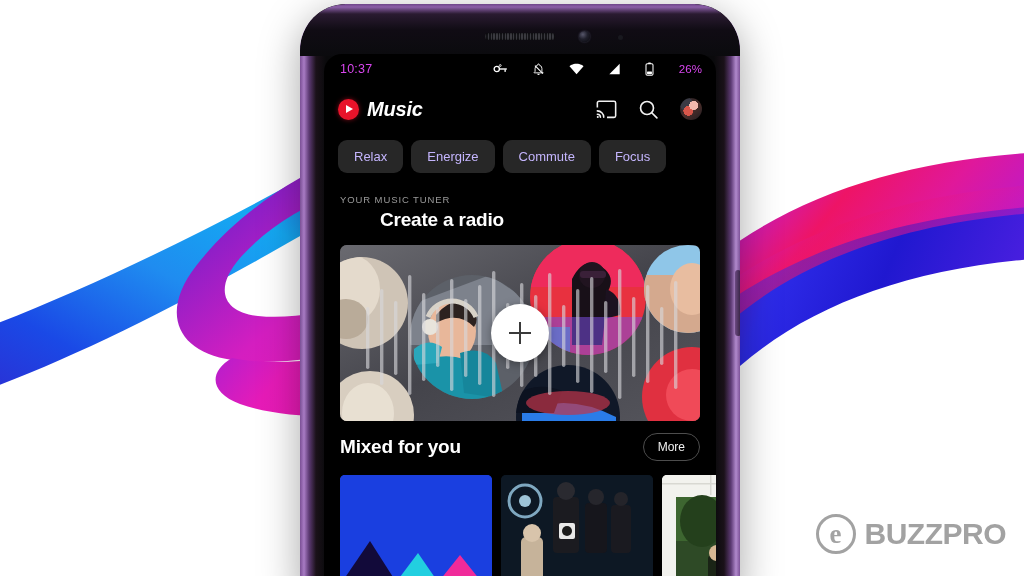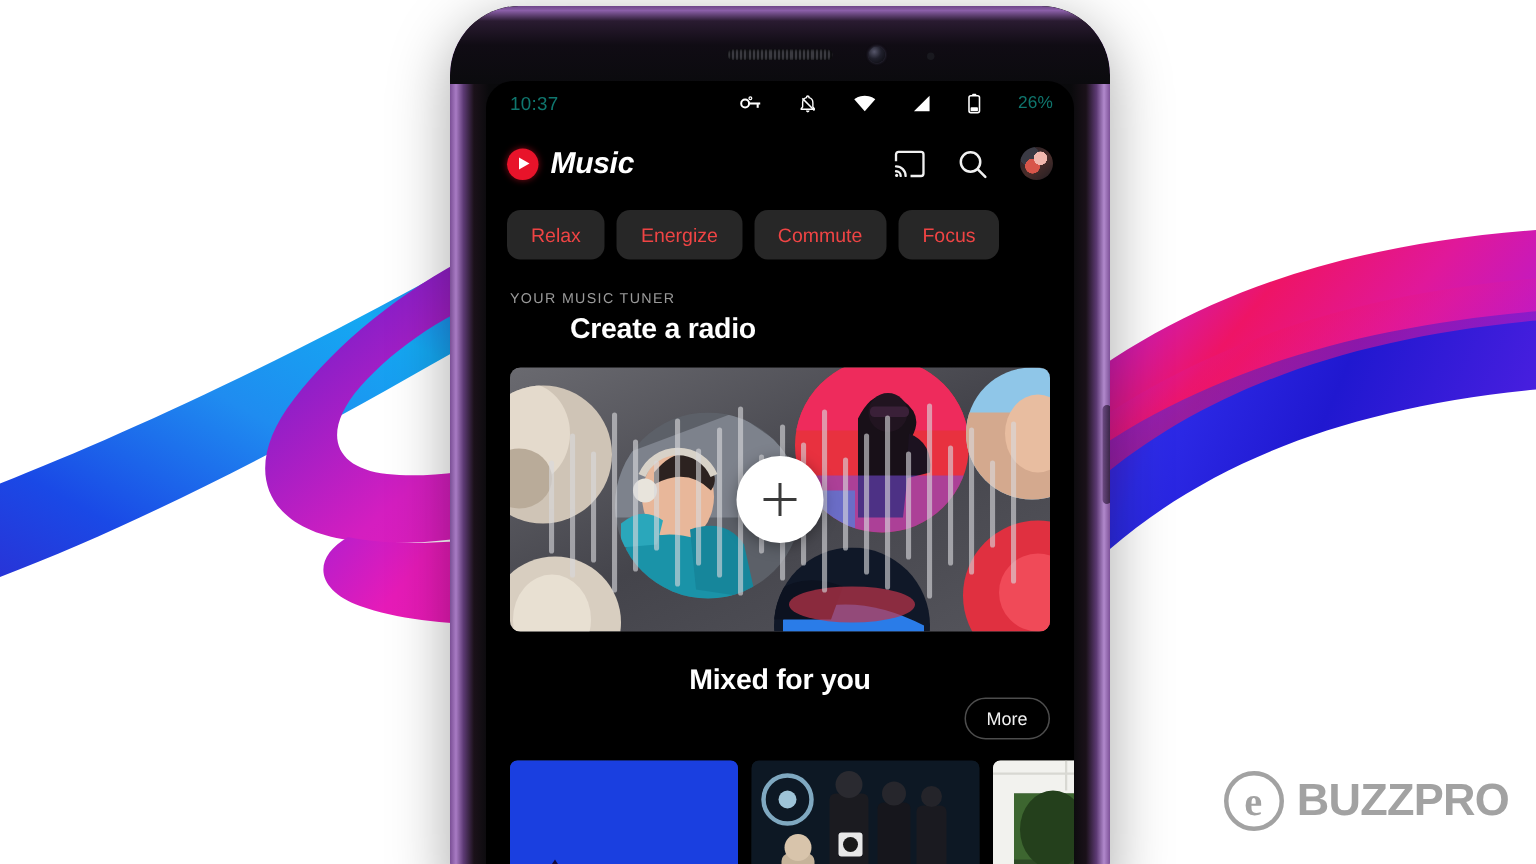--- a/index.html
+++ b/index.html
@@ -57,21 +57,21 @@
     position:absolute;
     left:24px; top:50px; right:24px; bottom:0;
     background:#000;
     border-radius:18px 18px 0 0;
     overflow:hidden;
   }
 
   
   .statusbar {
     height:30px; display:flex; align-items:center;
-    padding:0 14px 0 16px; color:#0f766e;
+    padding:0 14px 0 16px; color:#d946ef;
   }
   .status-time { font-size:12.5px; letter-spacing:.2px; font-weight:400; }
   .status-icons { margin-left:auto; display:flex; align-items:center; gap:24px; }
   .status-icons svg { display:block; }
   .battery-pct { font-size:11.5px; margin-left:1px; letter-spacing:.1px; }
 
   
   .appbar {
     height:50px; display:flex; align-items:center; padding:0 14px 0 14px;
   }
@@ -102,21 +102,21 @@
       linear-gradient(140deg,#1b1b22,#4a2d2a 55%,#201d22);
     overflow:hidden;
   }
 
   
   .chips-wrap { position:relative; height:52px; overflow:hidden; }
   .chips { display:flex; gap:8px; padding:6px 0 6px 14px; }
   .chip {
     flex:0 0 auto;
     background:#272727;
-    color:#ef4444;
+    color:#c4b5fd;
     font-size:13px; font-weight:500;
     padding:9px 16px;
     border-radius:9px;
     white-space:nowrap;
   }
 
   
   .section-head { padding:8px 8px 0 16px; }
   .eyebrow {
     color:#9a9a9a; font-size:9.5px; letter-spacing:.9px; font-weight:500;
@@ -145,22 +145,21 @@
   }
   .hero-plus .pv, .hero-plus .ph {
     position:absolute; background:#3a3a3a;
   }
   .hero-plus .pv { width:1.6px; height:22px; }
   .hero-plus .ph { height:1.6px; width:22px; }
 
   
   .row-head {
     display:flex; align-items:center;
-    padding:22px 16px 0 16px;
-    flex-direction:column;
+    padding:12px 16px 0 16px;
   }
   .row-title { color:#fff; font-size:19px; font-weight:700; letter-spacing:-.2px; }
   .more-btn {
     margin-left:auto;
     color:#f1f1f1; font-size:12px; font-weight:500;
     border:1px solid #4d4d4d;
     border-radius:16px;
     padding:6px 14px;
     background:transparent;
   }

